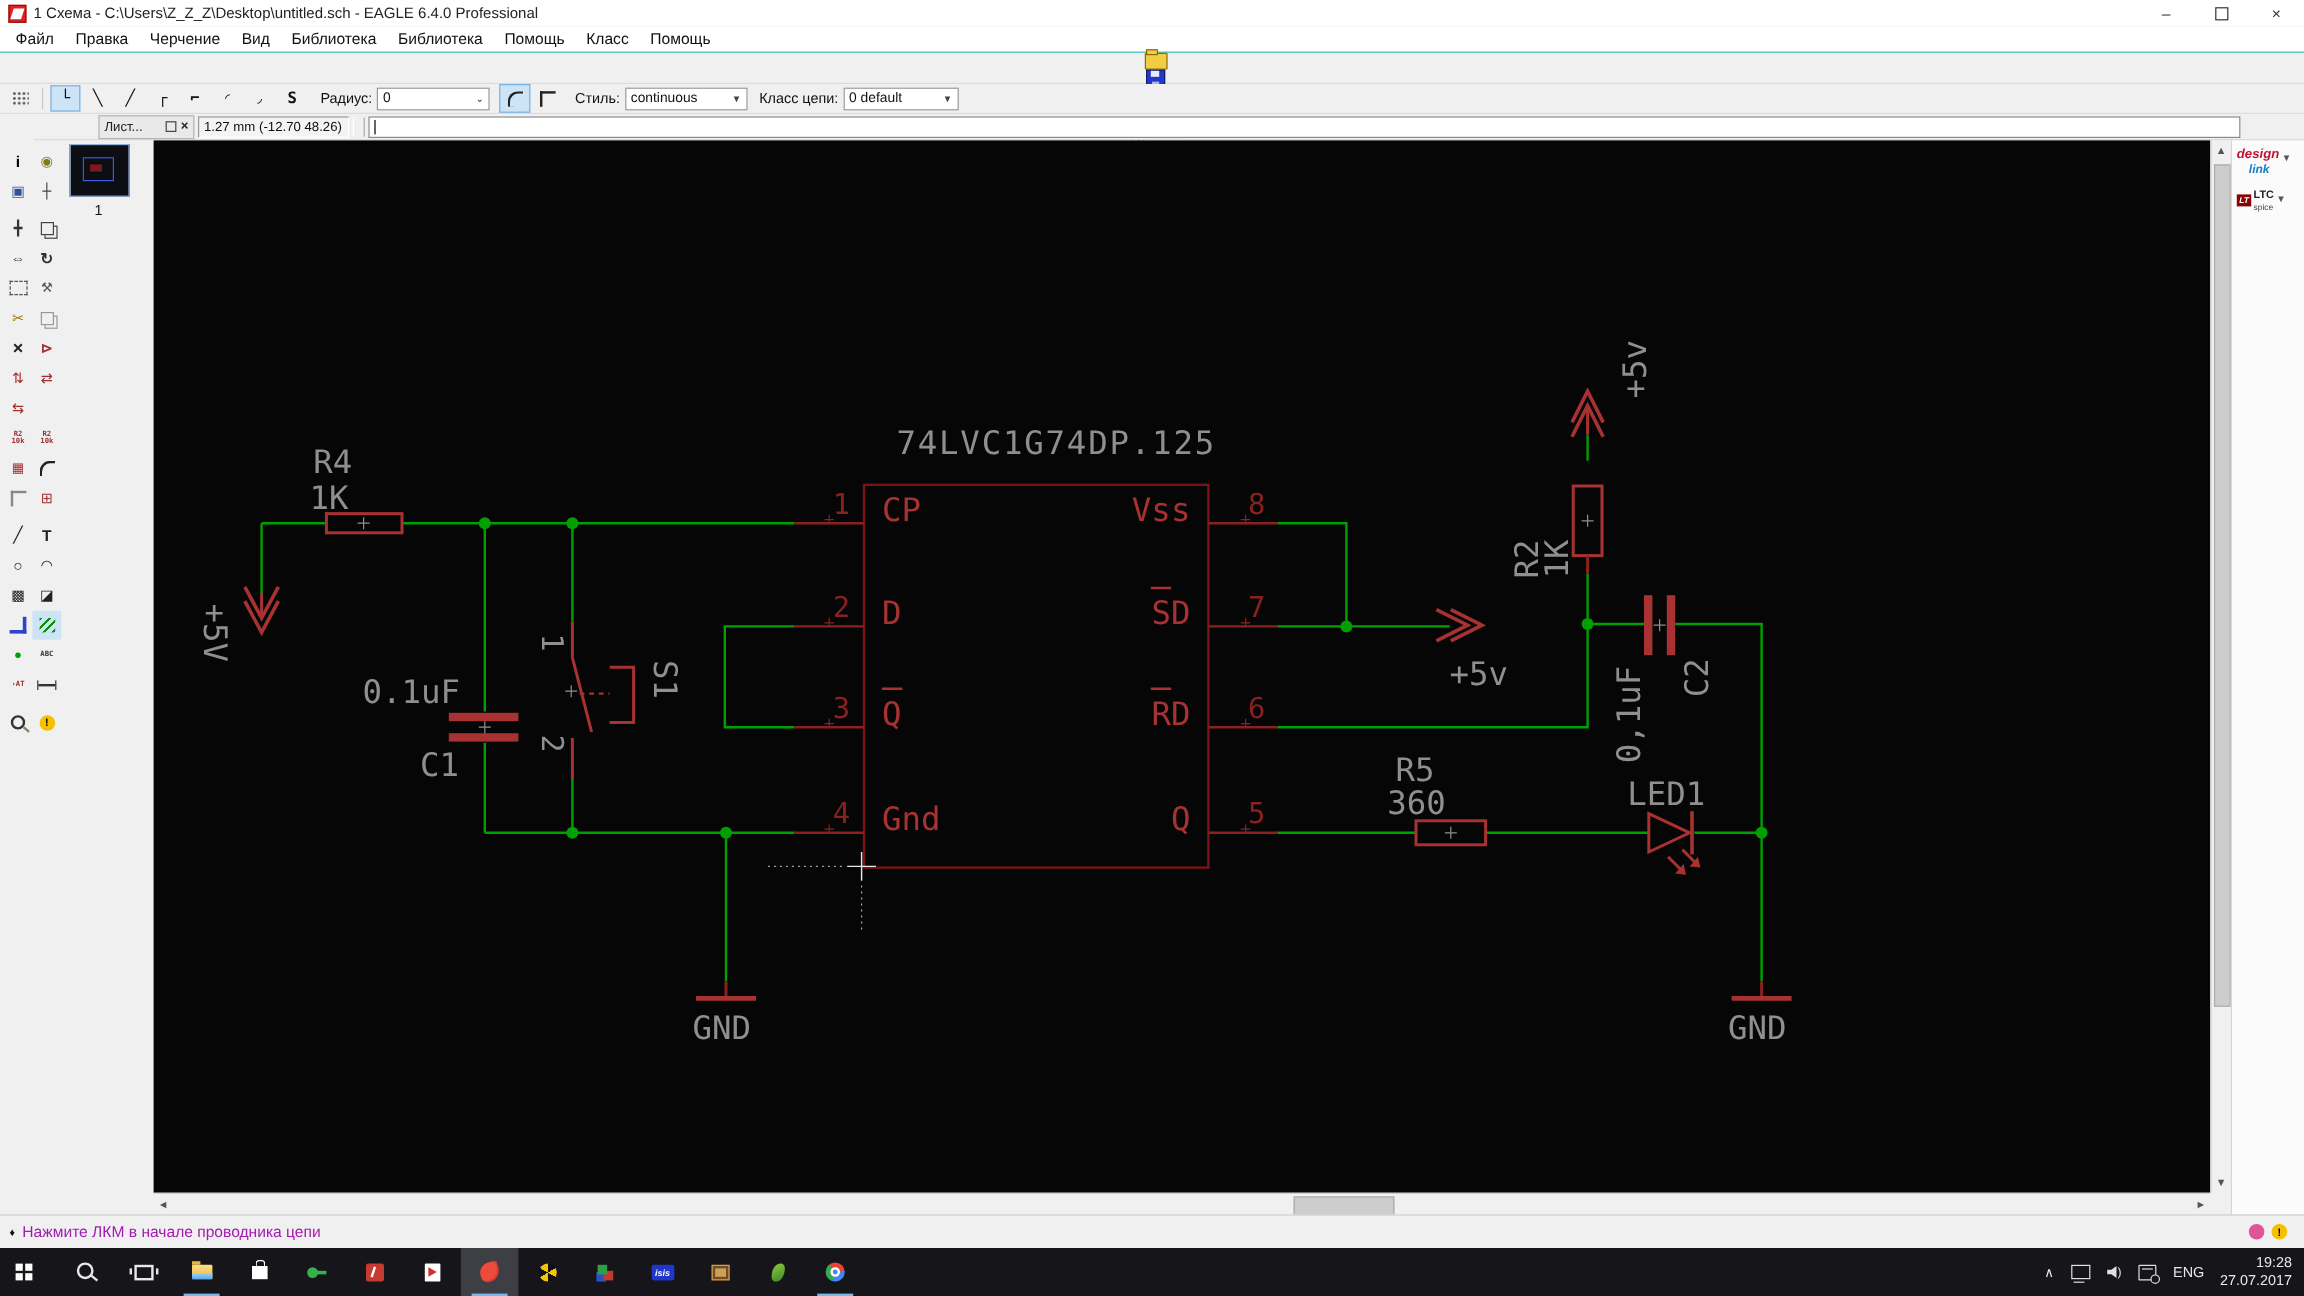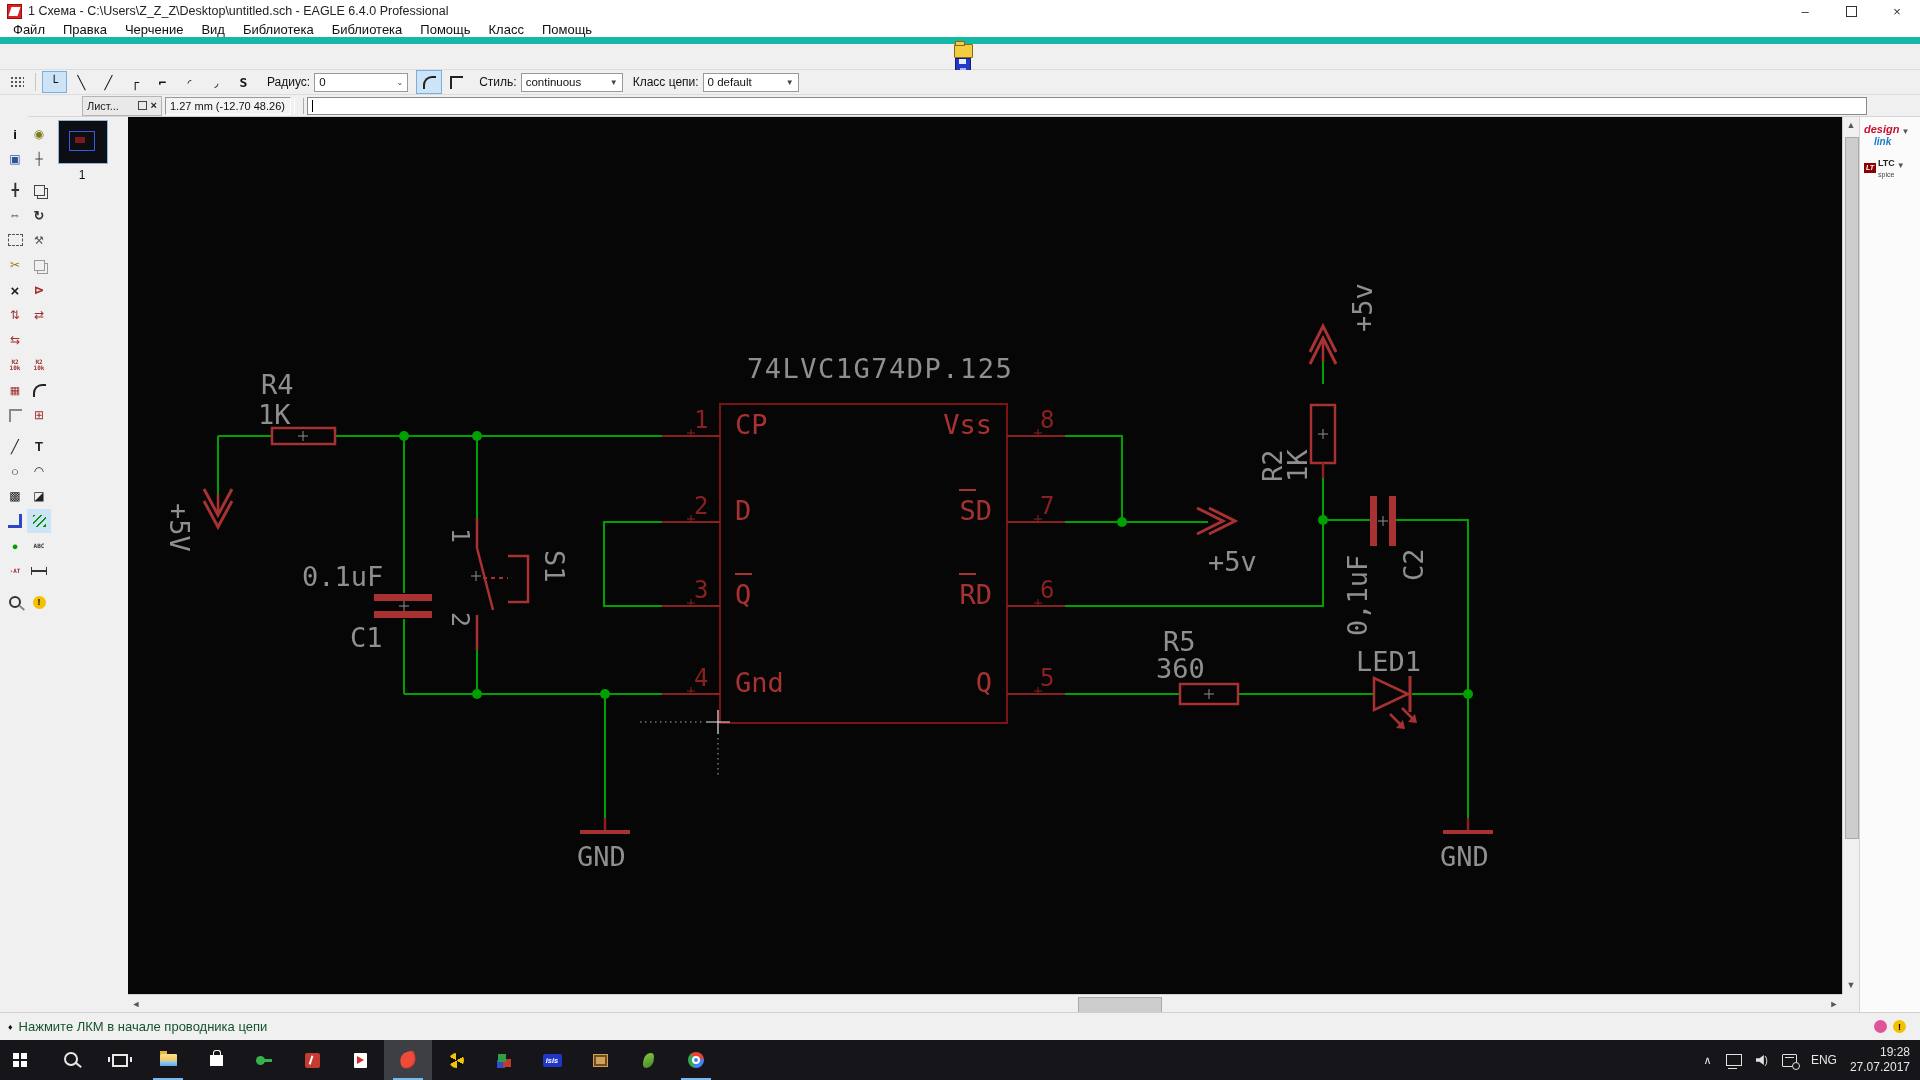--- a/index.html
+++ b/index.html
@@ -8,21 +8,21 @@
   .abs{position:absolute;}
   
   #titlebar{left:0;top:0;width:1920px;height:22px;background:#fff;display:flex;align-items:center;border-bottom:1px solid #e3e3e3;}
   #app-icon{width:13px;height:13px;margin:0 6px 0 7px;background:#d22;border:1px solid #901010;position:relative;}
   #app-icon::after{content:"";position:absolute;inset:2px;background:#fff;transform:skewX(-18deg);}
   #title-text{font-size:12.5px;color:#222;}
   #win-controls{margin-left:auto;display:flex;height:100%;}
   .wbtn{width:46px;height:100%;display:flex;align-items:center;justify-content:center;color:#333;font-size:13px;}
   #max-icon{width:9px;height:9px;border:1.2px solid #333;}
   
-  #menubar{left:0;top:22px;width:1920px;height:22px;background:#fff;display:flex;align-items:center;padding-left:4px;border-bottom:7px solid #14b8a6;box-sizing:border-box;}
+  #menubar{left:0;top:22px;width:1920px;height:22px;background:#fff;display:flex;align-items:center;padding-left:4px;border-bottom:1px solid #14b8a6;box-sizing:border-box;}
   .menu-item{padding:2px 9px;font-size:13px;color:#111;}
   
   #toolbar1{left:0;top:44px;width:1920px;height:26px;background:#f0f0f0;display:flex;align-items:center;border-bottom:1px solid #dcdcdc;padding-left:6px;box-sizing:border-box;flex-direction:column;}
   #toolbar2{left:0;top:70px;width:1920px;height:25px;background:#f0f0f0;display:flex;align-items:center;padding-left:4px;border-bottom:1px solid #dcdcdc;box-sizing:border-box;}
   .tb-btn{width:24px;height:22px;display:flex;align-items:center;justify-content:center;margin:0 1px;}
   .tsep{width:1px;height:18px;background:#c8c8c8;margin:0 5px;}
   .dim{opacity:.45;}
   .t-folder{width:17px;height:12px;background:#f2cc42;border:1px solid #8a6a10;border-radius:1px;position:relative;}
   .t-folder::before{content:"";position:absolute;top:-4px;left:0;width:8px;height:3px;background:#f2cc42;border:1px solid #8a6a10;}
   .t-save{width:14px;height:14px;background:#2438c8;border:1px solid #101f70;position:relative;}
@@ -106,21 +106,21 @@
   #dl-design{font:italic bold 11px "Liberation Sans",sans-serif;color:#c8102e;}
   #dl-link{font:italic bold 10px "Liberation Sans",sans-serif;color:#1a7ac4;margin-left:10px;}
   #ltc-box{display:flex;align-items:center;}
   #ltc-sq{width:12px;height:10px;background:#8b0000;color:#fff;font:bold italic 7px "Liberation Sans",sans-serif;display:flex;align-items:center;justify-content:center;margin-right:2px;}
   #ltc-txt{line-height:7px;}
   #ltc-name{font:bold 9px "Liberation Sans",sans-serif;color:#222;}
   #ltc-spice{font:7px "Liberation Sans",sans-serif;color:#444;}
   
   #statusbar{left:0;top:1012px;width:1920px;height:28px;background:#f0f0f0;border-top:1px solid #cfcfcf;display:flex;align-items:center;box-sizing:border-box;}
   #status-bullet{font-size:9px;color:#111;margin:0 6px 0 8px;}
-  #status-msg{font-size:13px;color:#14532d;}
+  #status-msg{font-size:13px;color:#a21caf;}
   #status-icons{margin-left:auto;margin-right:14px;display:flex;gap:6px;align-items:center;}
   #notif-dot{width:13px;height:13px;border-radius:50%;background:#e0559a;}
   #warn-dot{width:13px;height:13px;border-radius:50%;background:#f4c000;color:#000;font:bold 9px "Liberation Sans",sans-serif;display:flex;align-items:center;justify-content:center;}
   
   #taskbar{left:0;top:1040px;width:1920px;height:40px;background:#15151a;display:flex;align-items:stretch;}
   .tb-cell{width:48px;display:flex;align-items:center;justify-content:center;position:relative;}
   .tb-cell.active{background:#3e3e45;}
   .tb-underline{position:absolute;bottom:0;left:9px;right:9px;height:2px;background:#76b9ed;}
   .tb-startic{width:6px;height:6px;background:#fff;box-shadow:8px 0 0 #fff,0 8px 0 #fff,8px 8px 0 #fff;margin:-8px 8px 0 -8px;}
   .tb-searchic{width:10px;height:10px;border:2px solid #e8e8e8;border-radius:50%;position:relative;margin:-3px 3px 0 0;}

